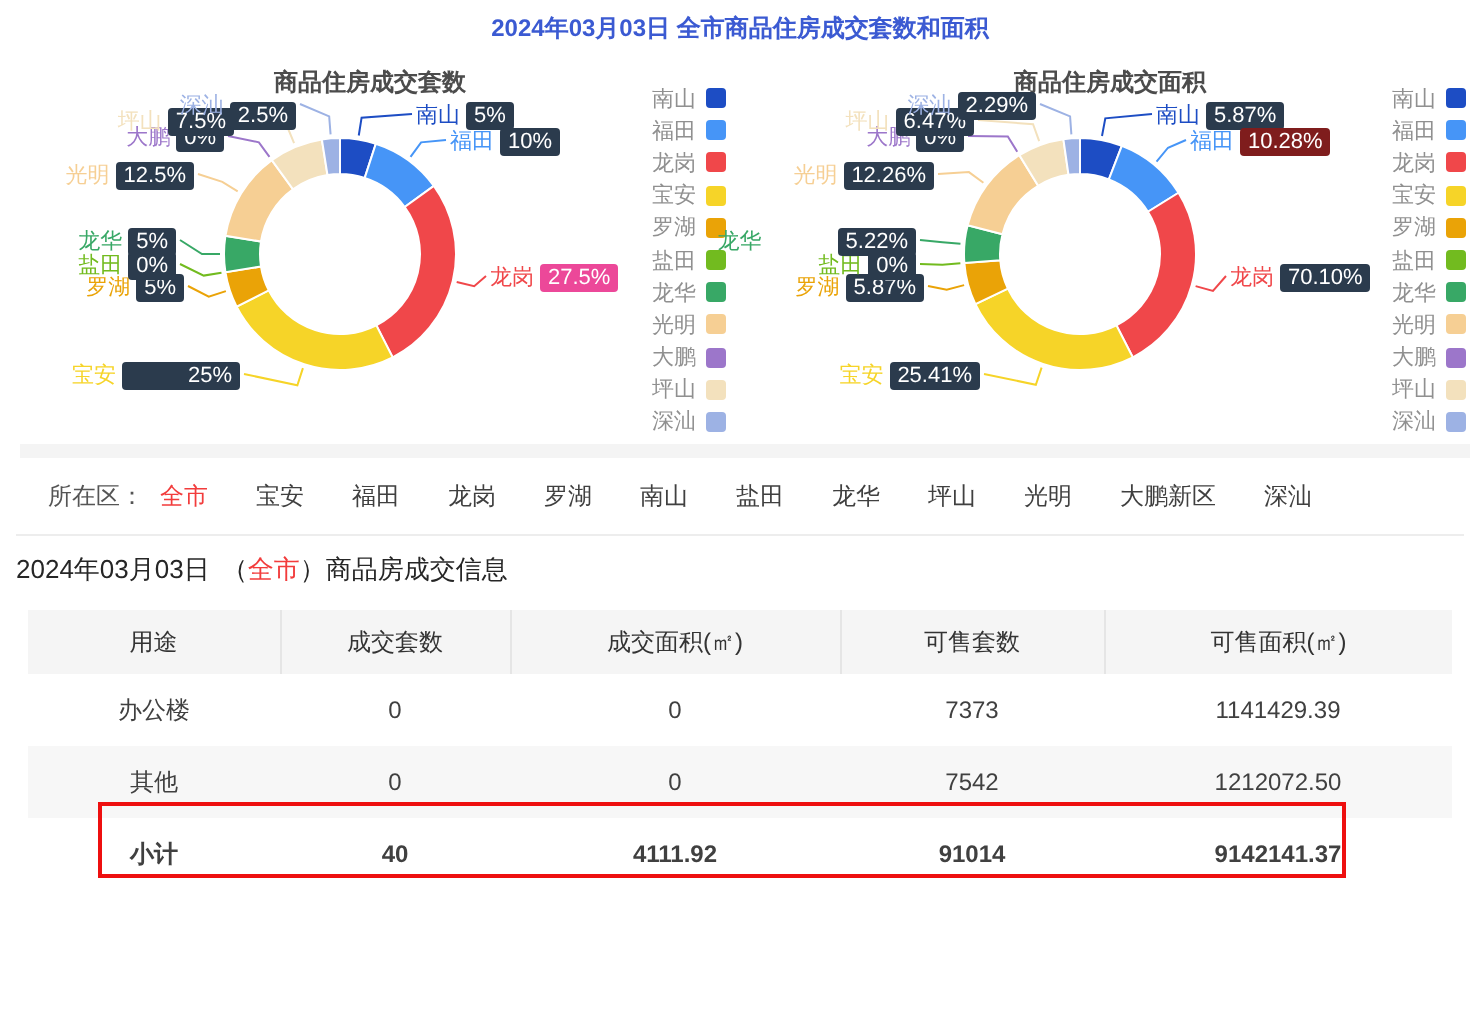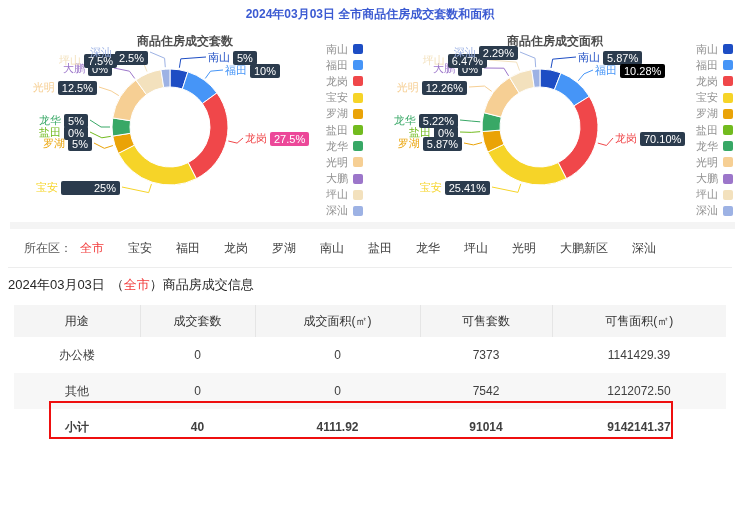--- a/index.html
+++ b/index.html
@@ -162,41 +162,41 @@
       </div>
     </div>
   <div class="chart" id="chart-1">
       <div class="chart-title">商品住房成交面积</div>
       <div class="chart-label" style="left: 208px; top: 50px;">
         <span class="lname" style="color: rgb(29, 77, 196);">南山</span>
         <span class="badge" style="background: rgb(43, 59, 77);">5.87%</span>
       </div>
       <div class="chart-label" style="left: 225px; top: 63px;">
         <span class="lname" style="color: rgb(70, 149, 247);">福田</span>
-        <span class="badge" style="background: #000000;">10.28%</span>
+        <span class="badge" style="background: #7f1d1d;">10.28%</span>
       </div>
       <div class="chart-label" style="left: 245px; top: 131px;">
         <span class="lname" style="color: rgb(240, 71, 74);">龙岗</span>
         <span class="badge" style="background: rgb(43, 59, 77);">70.10%</span>
       </div>
       <div class="chart-label" style="right: 250px; top: 180px;">
         <span class="lname" style="color: rgb(246, 212, 40);">宝安</span>
         <span class="badge" style="background: rgb(43, 59, 77);">25.41%</span>
       </div>
       <div class="chart-label" style="right: 278px; top: 136px;">
         <span class="lname" style="color: rgb(234, 163, 7);">罗湖</span>
         <span class="badge" style="background: rgb(43, 59, 77);">5.87%</span>
       </div>
       <div class="chart-label" style="right: 282px; top: 125px;">
         <span class="lname" style="color: rgb(114, 187, 31);">盐田</span>
         <span class="badge" style="background: rgb(43, 59, 77);">0%</span>
       </div>
       <div class="chart-label" style="right: 282px; top: 113px;">
         <span class="lname" style="color: rgb(56, 168, 102);">龙华</span>
-        <span class="badge" style="background: rgb(43, 59, 77);">5.22%</span>
+        <span class="badge" style="background: rgb(43, 59, 77); margin-left: 35px;">5.22%</span>
       </div>
       <div class="chart-label" style="right: 273px; top: 80px;">
         <span class="lname" style="color: rgb(246, 207, 148);">光明</span>
         <span class="badge" style="background: rgb(43, 59, 77);">12.26%</span>
       </div>
       <div class="chart-label" style="right: 258px; top: 61px;">
         <span class="lname" style="color: rgb(156, 118, 202);">大鹏</span>
         <span class="badge" style="background: rgb(43, 59, 77);">0%</span>
       </div>
       <div class="chart-label" style="right: 253px; top: 53px;">

